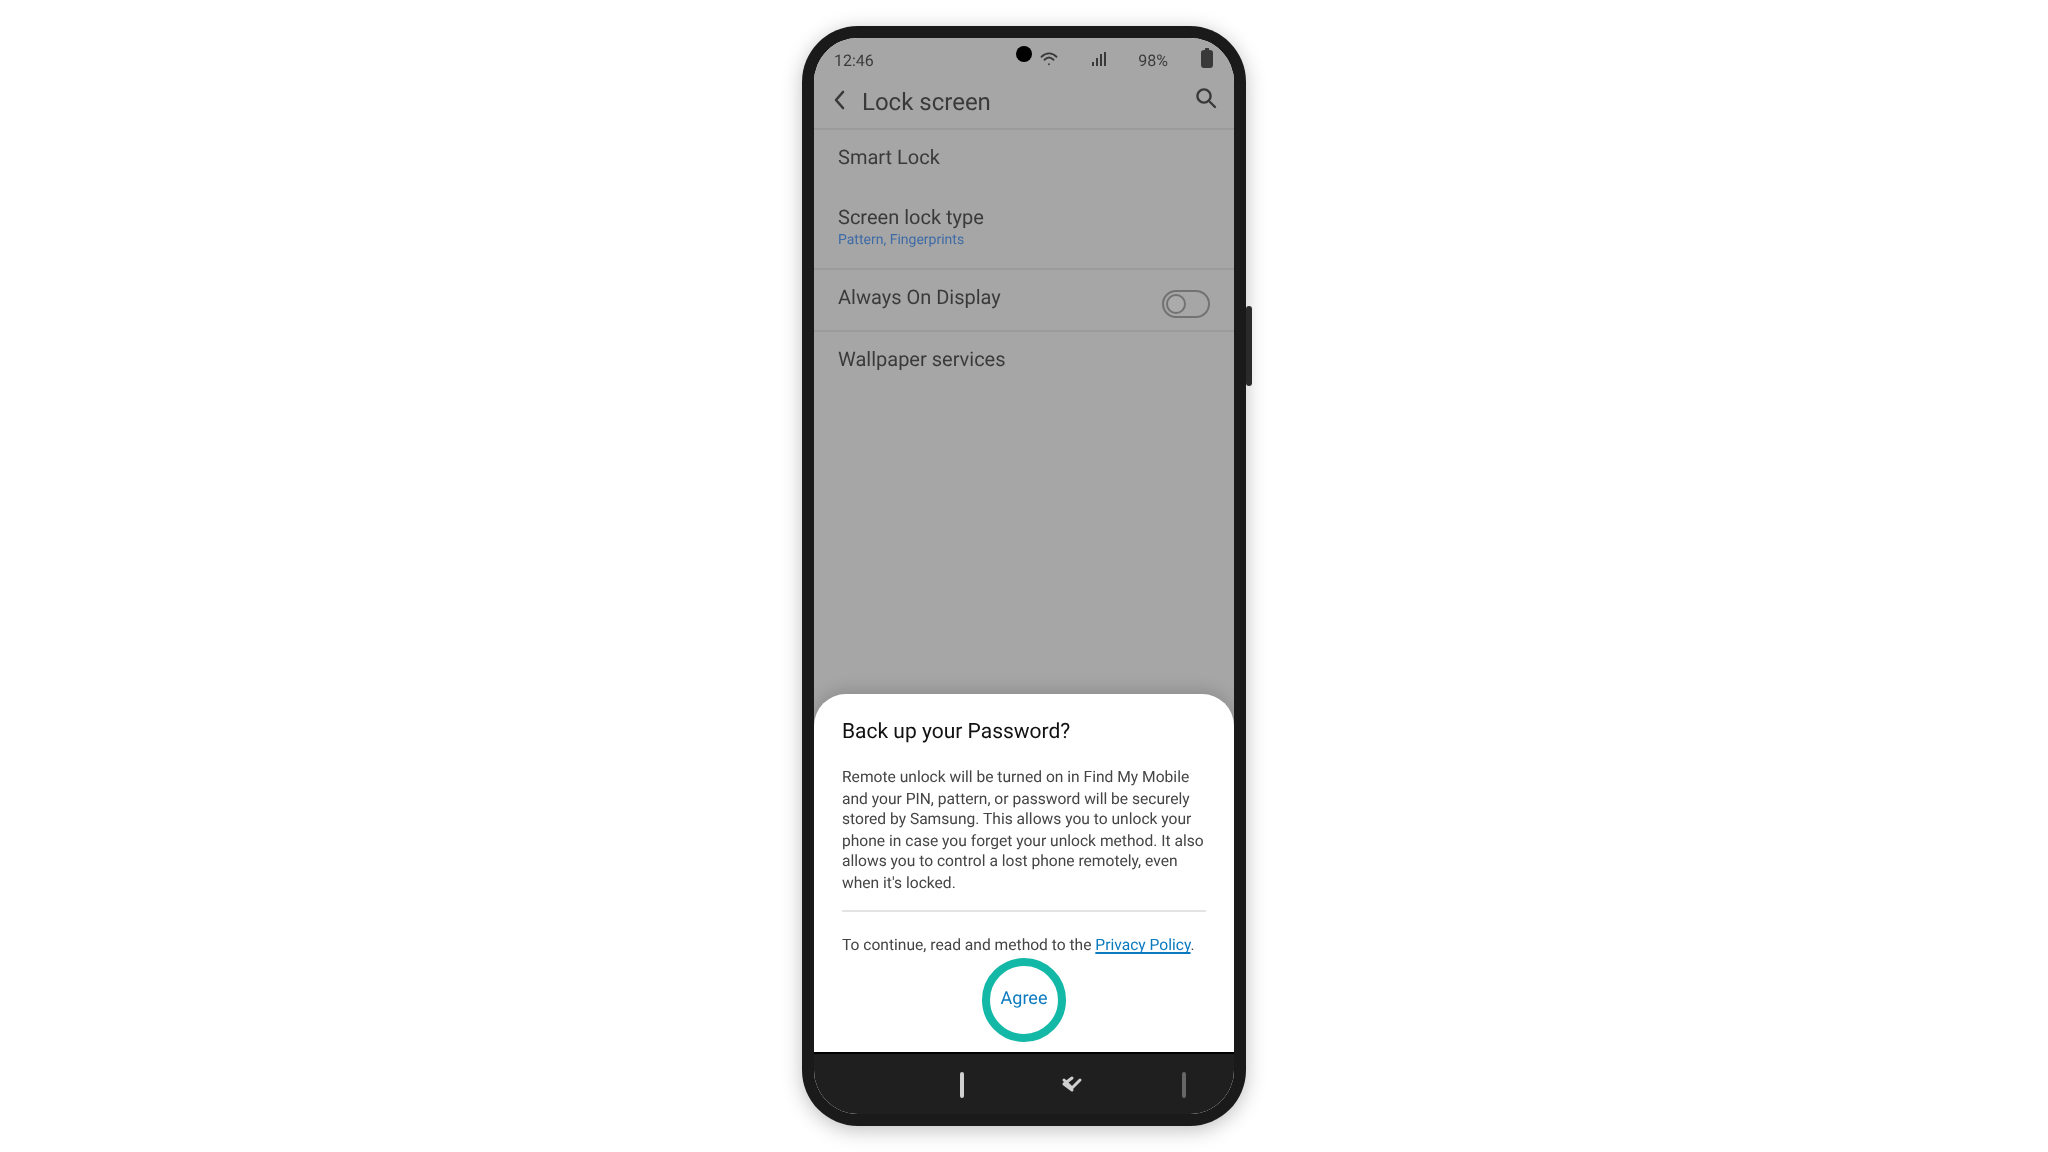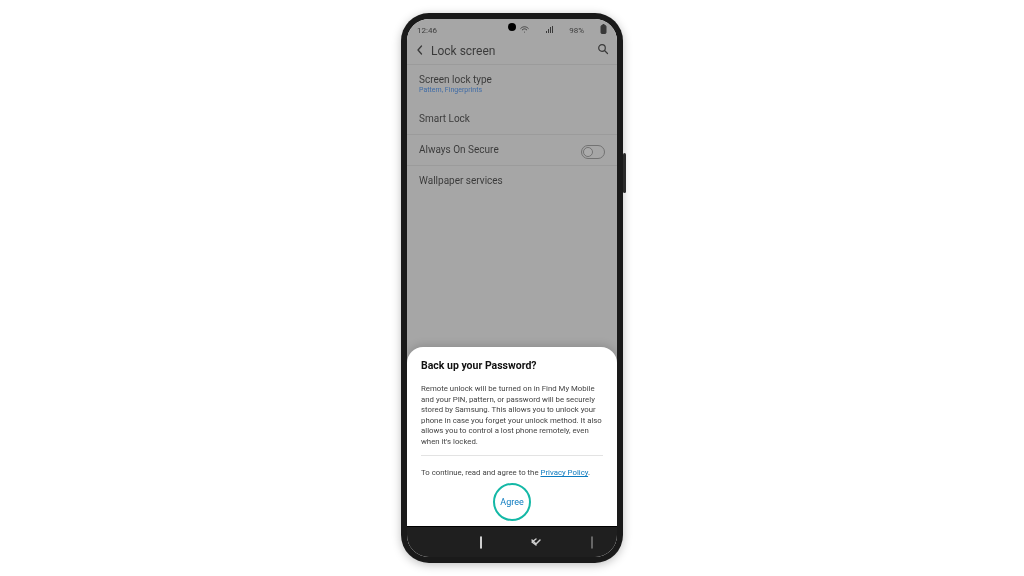--- a/index.html
+++ b/index.html
@@ -20,25 +20,25 @@
   .row{padding:9px 12px;border-bottom:1px solid rgba(0,0,0,0)}
   .row .pri{font-size:10px;color:#111}
   .row .sec{font-size:7px;color:#1a73e8;margin-top:1px}
   .sep{height:0;border-top:1px solid #d7d7d7;margin:0 0}
   .toggle{float:right;width:22px;height:12px;border:1px solid #9e9e9e;border-radius:8px;position:relative;top:1px}
   .toggle:before{content:"";position:absolute;left:1px;top:1px;width:8px;height:8px;border:1px solid #9e9e9e;border-radius:50%;background:#eee}
   .dim .row .pri,.dim .row .sec,.dim .appbar,.dim .statusbar{opacity:.7}
   .mask{position:absolute;inset:0;background:rgba(0,0,0,.28)}
   
   .sheet{position:absolute;left:0;right:0;bottom:30px;background:#fff;border-radius:16px 16px 0 0;padding:12px 14px 40px;box-shadow:0 -2px 8px rgba(0,0,0,.15)}
-  .sheet h1{margin:0 0 6px;font-size:10.5px;font-weight:700;color:#111}
+  .sheet h1{margin:0 0 6px;font-size:10.5px;font-weight:400;color:#111}
   .sheet p{margin:12px 0 8px;font-size:7.8px;line-height:1.35;color:#444}
   .sheet .rule{border-top:1px solid #e3e3e3;margin:6px 0}
   .sheet a{color:#0b7abf;}
-  .agree-wrap{position:absolute;left:50%;bottom:6px;transform:translateX(-50%);width:34px;height:34px;border:2px solid #14b8a6;border-radius:50%;display:flex;align-items:center;justify-content:center}
+  .agree-wrap{position:absolute;left:50%;bottom:6px;transform:translateX(-50%);width:34px;height:34px;border:4px solid #14b8a6;border-radius:50%;display:flex;align-items:center;justify-content:center}
   .agree{font-size:9px;color:#0b7abf}
   
   .navbar{position:absolute;left:0;right:0;bottom:0;height:30px;display:flex;align-items:center;justify-content:space-around;background:#1f1f1f;border-top:1px solid #000}
   .navbar span{color:#cfcfcf;font-size:10px}
   .nv-recent{width:12px;height:8px;border-bottom:1.5px solid #cfcfcf;border-top:1.5px solid #cfcfcf;position:relative}
   .nv-recent:before{content:"";position:absolute;top:3px;left:0;right:0;border-top:1.5px solid #cfcfcf}
   .nv-home{width:10px;height:10px;border:1.5px solid #cfcfcf;border-radius:3px}
   .nv-back svg{display:block}
   .nv-kbd{width:11px;height:8px;border:1px solid #666;border-radius:1px}
 </style>
@@ -87,46 +87,46 @@
                 <circle cx="5" cy="5" r="3.3" stroke="#111" stroke-width="1.2" fill="none"></circle>
                 <path d="M8 8l2.5 2.5" stroke="#111" stroke-width="1.2" stroke-linecap="round"></path>
               </svg>
           </span>
         </div>
 
         <div class="sep"></div>
 
         <div class="list">
           <div class="row">
+            <div class="pri">Smart Lock</div>
+          </div>
+          <div class="row">
             <div class="pri">Screen lock type</div>
             <div class="sec">Pattern, Fingerprints</div>
-          </div>
-          <div class="row">
-            <div class="pri">Smart Lock</div>
           </div>
           <div class="sep"></div>
           <div class="row">
             <span class="toggle"></span>
-            <div class="pri">Always On Secure</div>
+            <div class="pri">Always On Display</div>
           </div>
           <div class="sep"></div>
           <div class="row">
             <div class="pri">Wallpaper services</div>
           </div>
         </div>
       </div>
 
       <div class="mask"></div>
 
       <div class="sheet">
         <h1>Back up your Password?</h1>
         <p>Remote unlock will be turned on in Find My Mobile and your PIN, pattern, or password will be securely stored by Samsung. This allows you to unlock your phone in case you forget your unlock method. It also allows you to control a lost phone remotely, even when it's locked.</p>
         <div class="rule"></div>
         <p>
-          <span>To continue, read and agree to the </span><a href="#">Privacy Policy</a><span>.</span>
+          <span>To continue, read and method to the </span><a href="#">Privacy Policy</a><span>.</span>
         </p>
         <div class="agree-wrap">
           <span class="agree">Agree</span>
         </div>
       </div>
 
       <div class="navbar">
         <span><span class="nv-recent"></span></span>
         <span><span class="nv-home"></span></span>
         <span class="nv-back">

